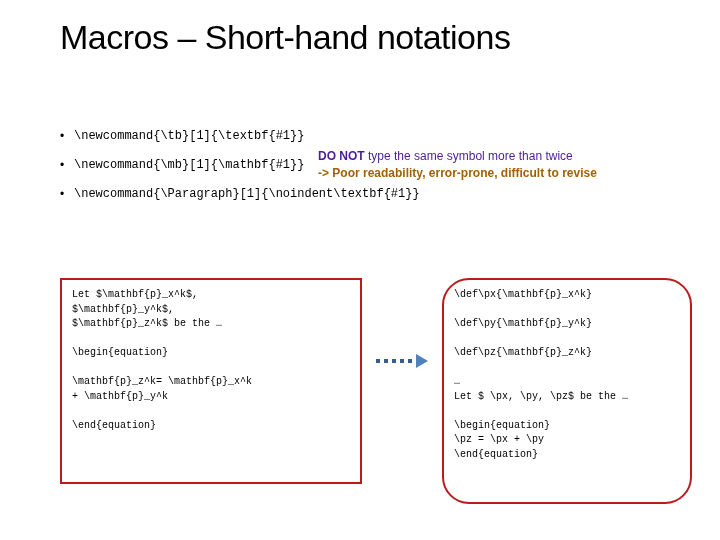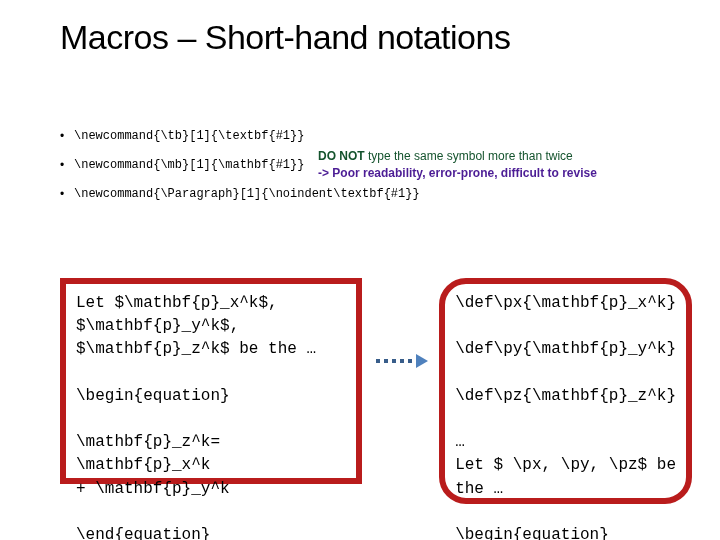--- a/index.html
+++ b/index.html
@@ -1,28 +1,28 @@
 <!DOCTYPE html>
 <html><head>
 <meta charset="utf-8">
 <style>
   * { margin: 0; padding: 0; box-sizing: border-box; }
   html, body { width: 720px; height: 540px; background: #fff; font-family: "Segoe UI", "Helvetica Neue", Arial, sans-serif; color: #000; }
   .slide { position: relative; width: 720px; height: 400px; padding: 18px 36px 20px 60px; }
   .title { font-size: 34px; font-weight: 400; letter-spacing: -0.5px; margin-bottom: 70px; }
   .subtitle { font-size: 24px; font-weight: 400; margin-bottom: 8px; }
   .overlay-note { position: absolute; top: 148px; left: 318px; font-size: 12px; line-height: 1.4; }
-  .overlay-note .l1 { color: #14532d; }
+  .overlay-note .l1 { color: #4c1d95; }
   .overlay-note .l1 .b { font-weight: 700; }
-  .overlay-note .l2 { color: #4c1d95; font-weight: 700; }
+  .overlay-note .l2 { color: #a16207; font-weight: 700; }
   .bullets { list-style: none; }
   .bullets li { position: relative; padding-left: 14px; font-family: "Courier New", monospace; font-size: 12px; line-height: 1.6; margin-bottom: 10px; }
   .bullets li::before { content: "•"; position: absolute; left: 0; top: 0; font-family: Arial, sans-serif; }
   .twocol { position: absolute; left: 60px; right: 28px; top: 278px; display: flex; gap: 0; }
-  .codebox { border: 6px solid #b91c1c; padding: 8px 10px 10px 10px; font-family: "Courier New", monospace; font-size: 16px; line-height: 1.45; white-space: pre-wrap; }
+  .codebox { border: 2px solid #b91c1c; padding: 8px 10px 10px 10px; font-family: "Courier New", monospace; font-size: 10px; line-height: 1.45; white-space: pre-wrap; }
   .codebox.left { flex: 0 0 302px; height: 206px; }
   .codebox.right { flex: 0 0 250px; height: 226px; margin-left: auto; border-radius: 27px; }
   .hidden-bullet { position: absolute; left: 60px; top: 270px; font-family: "Courier New", monospace; font-size: 12px; line-height: 1.45; padding-left: 14px; z-index: -1; }
   .hidden-bullet::before { content: "•"; position: absolute; left: 0; top: 0; font-family: Arial, sans-serif; }
   .arrow { position: absolute; left: 376px; top: 354px; width: 52px; height: 14px; }
   .arrow .stem { position: absolute; top: 5px; left: 0; width: 40px; height: 4px; background: repeating-linear-gradient(90deg,#385d8a 0 4px, transparent 4px 8px); }
   .arrow .head { position: absolute; right: 0; top: 0; width: 0; height: 0; border-top: 7px solid transparent; border-bottom: 7px solid transparent; border-left: 12px solid #4f81bd; }
 </style>
 </head>
 <body>

